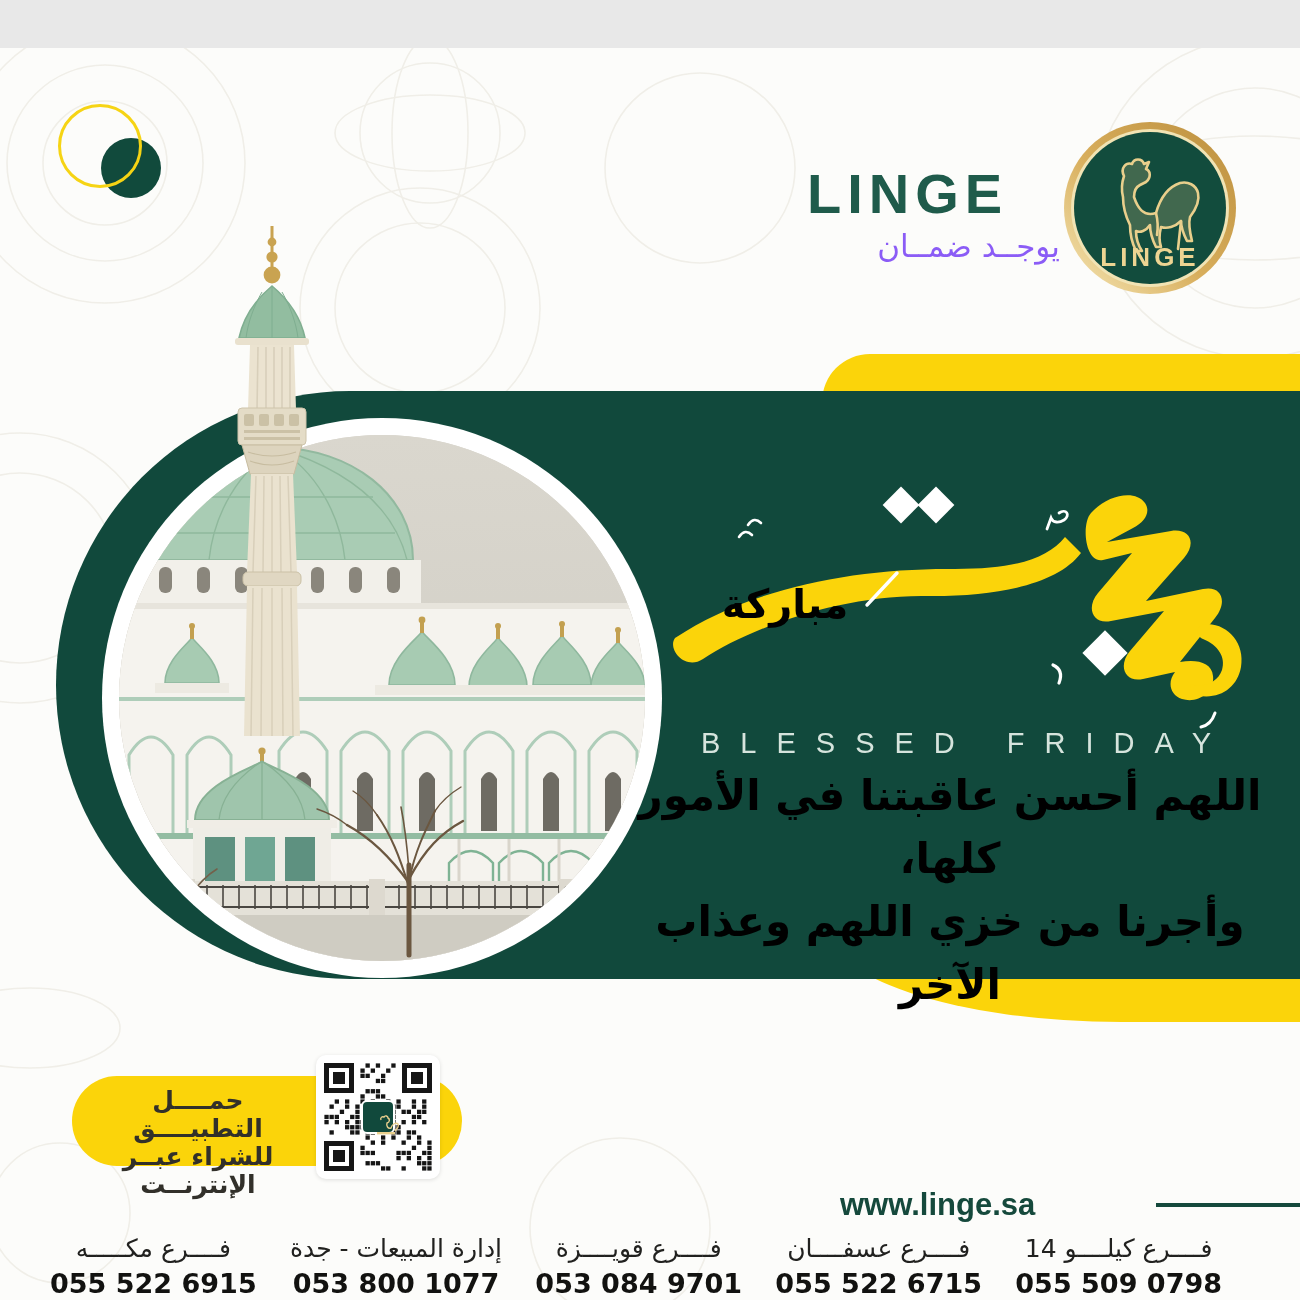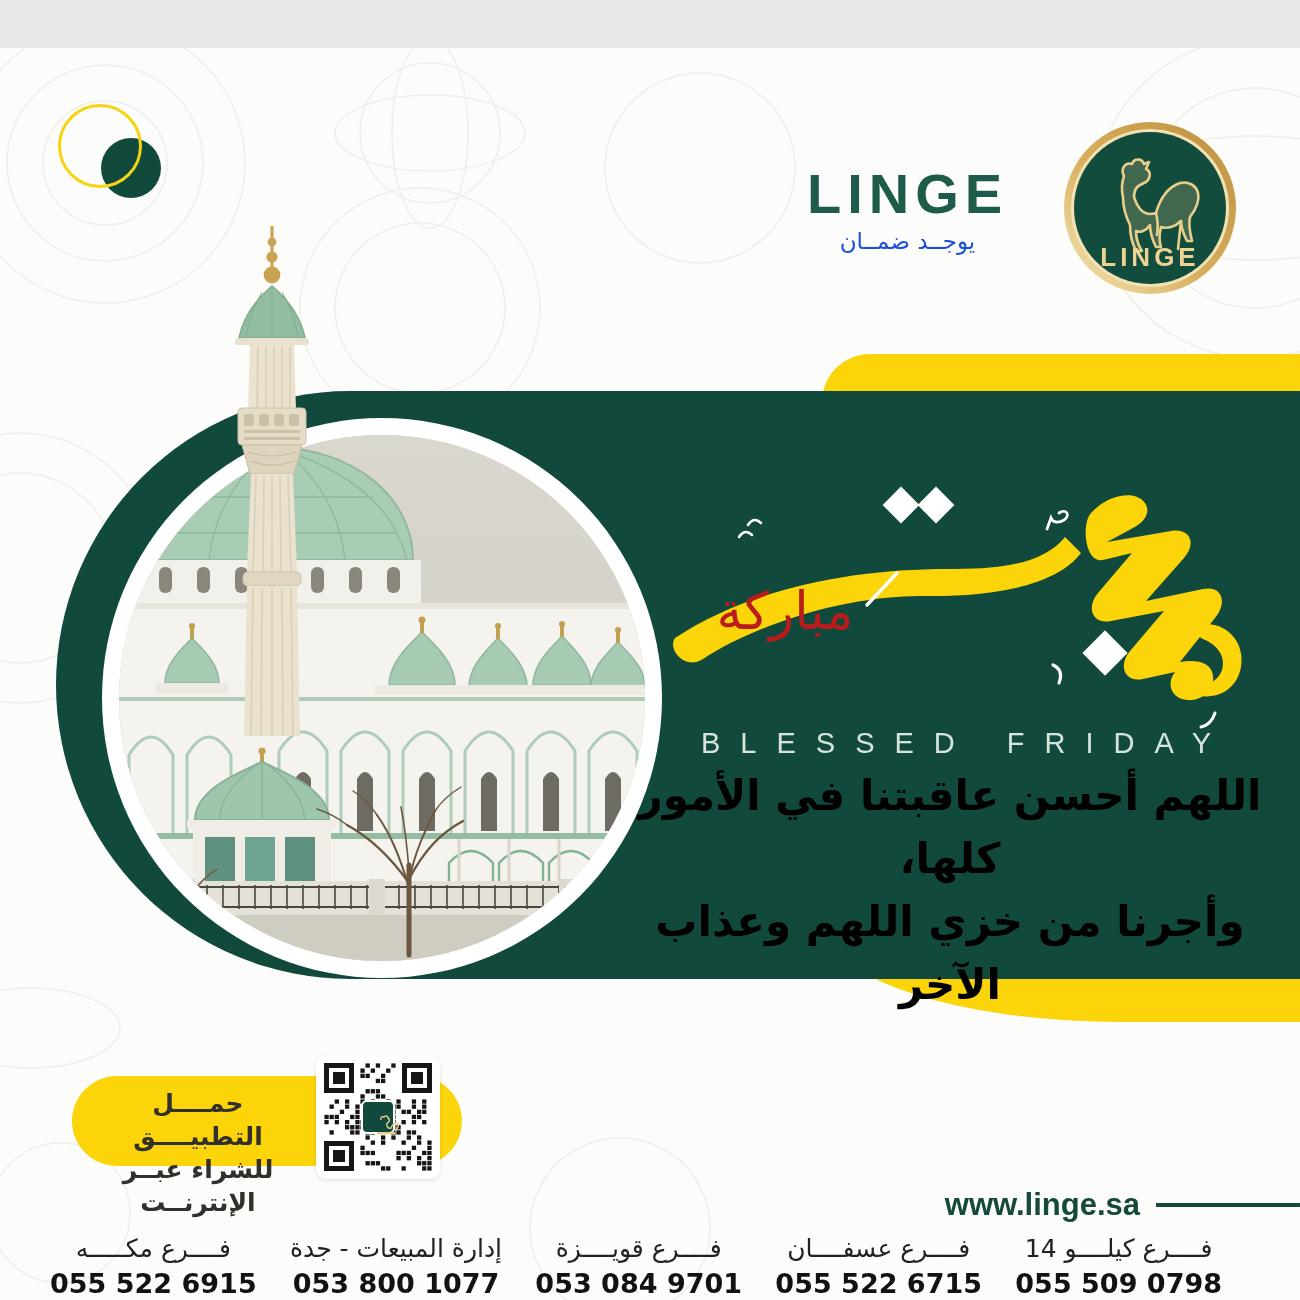--- a/index.html
+++ b/index.html
@@ -13,65 +13,65 @@
   
   .deco-green-dot{left:101px;top:90px;width:60px;height:60px;border-radius:50%;
     background:#114A3C;z-index:2;}
   .deco-yellow-ring{left:58px;top:56px;width:78px;height:78px;border-radius:50%;
     border:3px solid #F6D414;z-index:3;}
 
   
   .logotype{left:755px;top:113px;width:305px;text-align:center;z-index:4;
     font-family:"Liberation Sans","DejaVu Sans",sans-serif;font-weight:bold;
     font-size:56px;letter-spacing:6px;color:#1F5B4B;}
-  .tagline{left:755px;top:180px;width:305px;text-align:center;z-index:4;
-    font-size:23px;color:#1d4ed8;direction:rtl;}
+  .tagline{left:755px;top:180px;width:305px;z-index:4;
+    font-size:31px;color:#8b5cf6;direction:rtl;}
   .badge{left:1062px;top:72px;width:176px;height:176px;z-index:4;}
 
   
   .yellow-accent{left:822px;top:306px;width:478px;height:668px;background:#FBD40A;
     border-radius:48px 0 0 0;border-bottom-left-radius:300px 100px;z-index:1;}
 
   
   .green-panel{left:56px;top:343px;width:1244px;height:588px;background:#11493C;
     border-radius:294px 0 0 294px;z-index:2;}
 
   
   .photo-ring{left:102px;top:370px;width:560px;height:560px;border-radius:50%;
     background:#FFFFFF;z-index:3;}
   .photo{left:119px;top:387px;width:526px;height:526px;border-radius:50%;
     overflow:hidden;z-index:4;background:#D7D4CB;}
   .minaret{left:218px;top:172px;width:112px;height:516px;z-index:5;}
 
   
   .calligraphy{left:655px;top:415px;width:600px;height:280px;z-index:5;}
   .mubaraka{left:685px;top:533px;width:200px;text-align:center;z-index:6;
-    direction:rtl;font-size:52px;font-weight:normal;color:#b91c1c;}
+    direction:rtl;font-size:40px;font-weight:bold;color:#000000;}
   .blessed{left:650px;top:679px;width:612px;text-align:center;z-index:5;
     font-family:"Liberation Sans","DejaVu Sans",sans-serif;font-weight:500;
     font-size:29px;letter-spacing:20px;word-spacing:4px;color:#D6E4DD;
     white-space:nowrap;text-indent:20px;}
   .dua{left:630px;top:716px;width:640px;text-align:center;z-index:5;direction:rtl;
     font-weight:bold;font-size:42px;line-height:63px;color:#000000;}
 
   .sr-only{position:absolute;width:1px;height:1px;overflow:hidden;clip:rect(0 0 0 0);}
 
   
   .pill{left:72px;top:1028px;width:390px;height:90px;border-radius:46px;
     background:#FBD40A;z-index:3;}
   .pill-text{left:92px;top:1039px;width:212px;z-index:4;direction:rtl;
-    text-align:center;font-size:25px;font-weight:bold;color:#32302A;line-height:33px;}
+    text-align:center;font-size:25px;font-weight:bold;color:#32302A;line-height:28px;}
   .qr-card{left:316px;top:1007px;width:124px;height:124px;background:#FFFFFF;
     border-radius:10px;z-index:5;box-shadow:0 1px 4px rgba(0,0,0,.12);}
   .qr-card svg{position:absolute;left:8px;top:8px;}
   .qr-logo{position:absolute;left:45px;top:45px;width:34px;height:34px;
     background:#11493C;border-radius:6px;border:2px solid #fff;box-sizing:border-box;}
 
   
-  .website{left:840px;top:1139px;width:300px;text-align:right;z-index:4;
+  .website{left:840px;top:1139px;width:300px;z-index:4;
     font-family:"Liberation Sans","DejaVu Sans",sans-serif;font-weight:bold;
     font-size:31px;color:#15493C;}
   .website-line{left:1156px;top:1155px;width:144px;height:4px;background:#15493C;z-index:4;}
   .contacts{left:0;top:1186px;width:1276px;display:flex;z-index:4;
     justify-content:space-between;padding:0 54px 0 50px;box-sizing:border-box;}
   .contact{text-align:center;}
   .contact-label{font-size:25px;color:#21211F;direction:rtl;white-space:nowrap;}
   .contact-phone{margin-top:5px;font-size:27px;font-weight:bold;color:#121210;
     font-family:"DejaVu Sans",sans-serif;white-space:nowrap;}
 </style>

